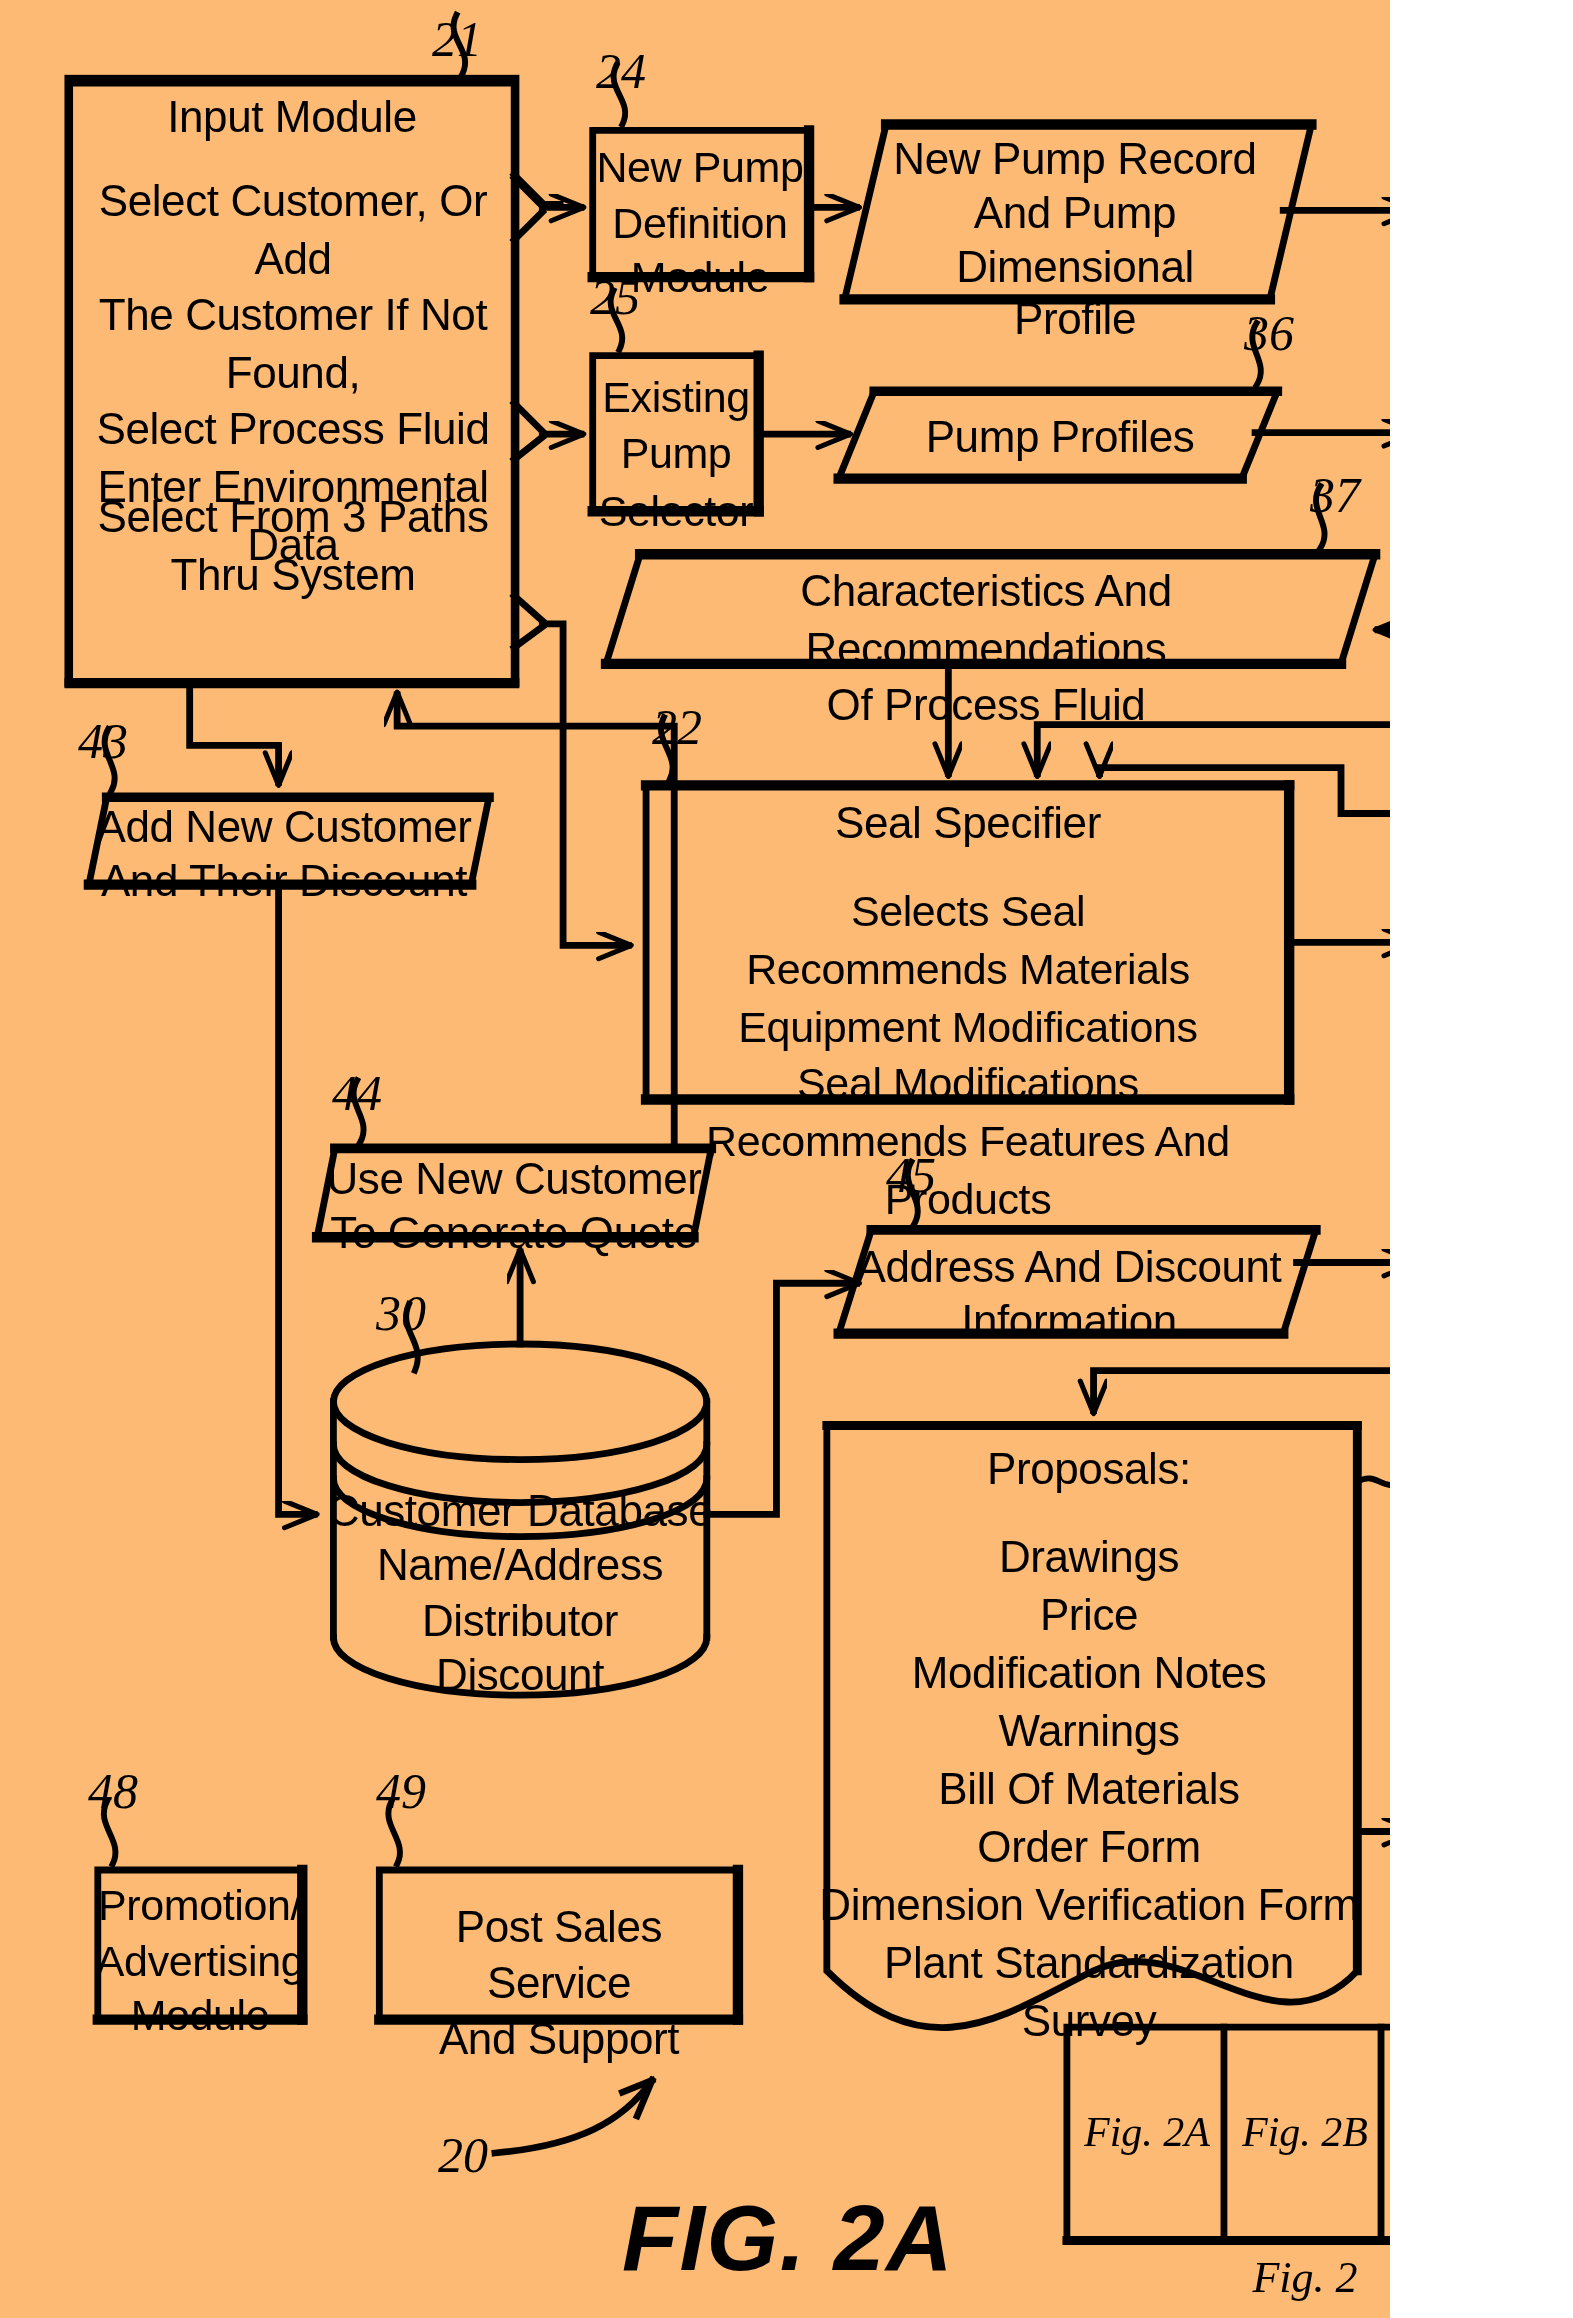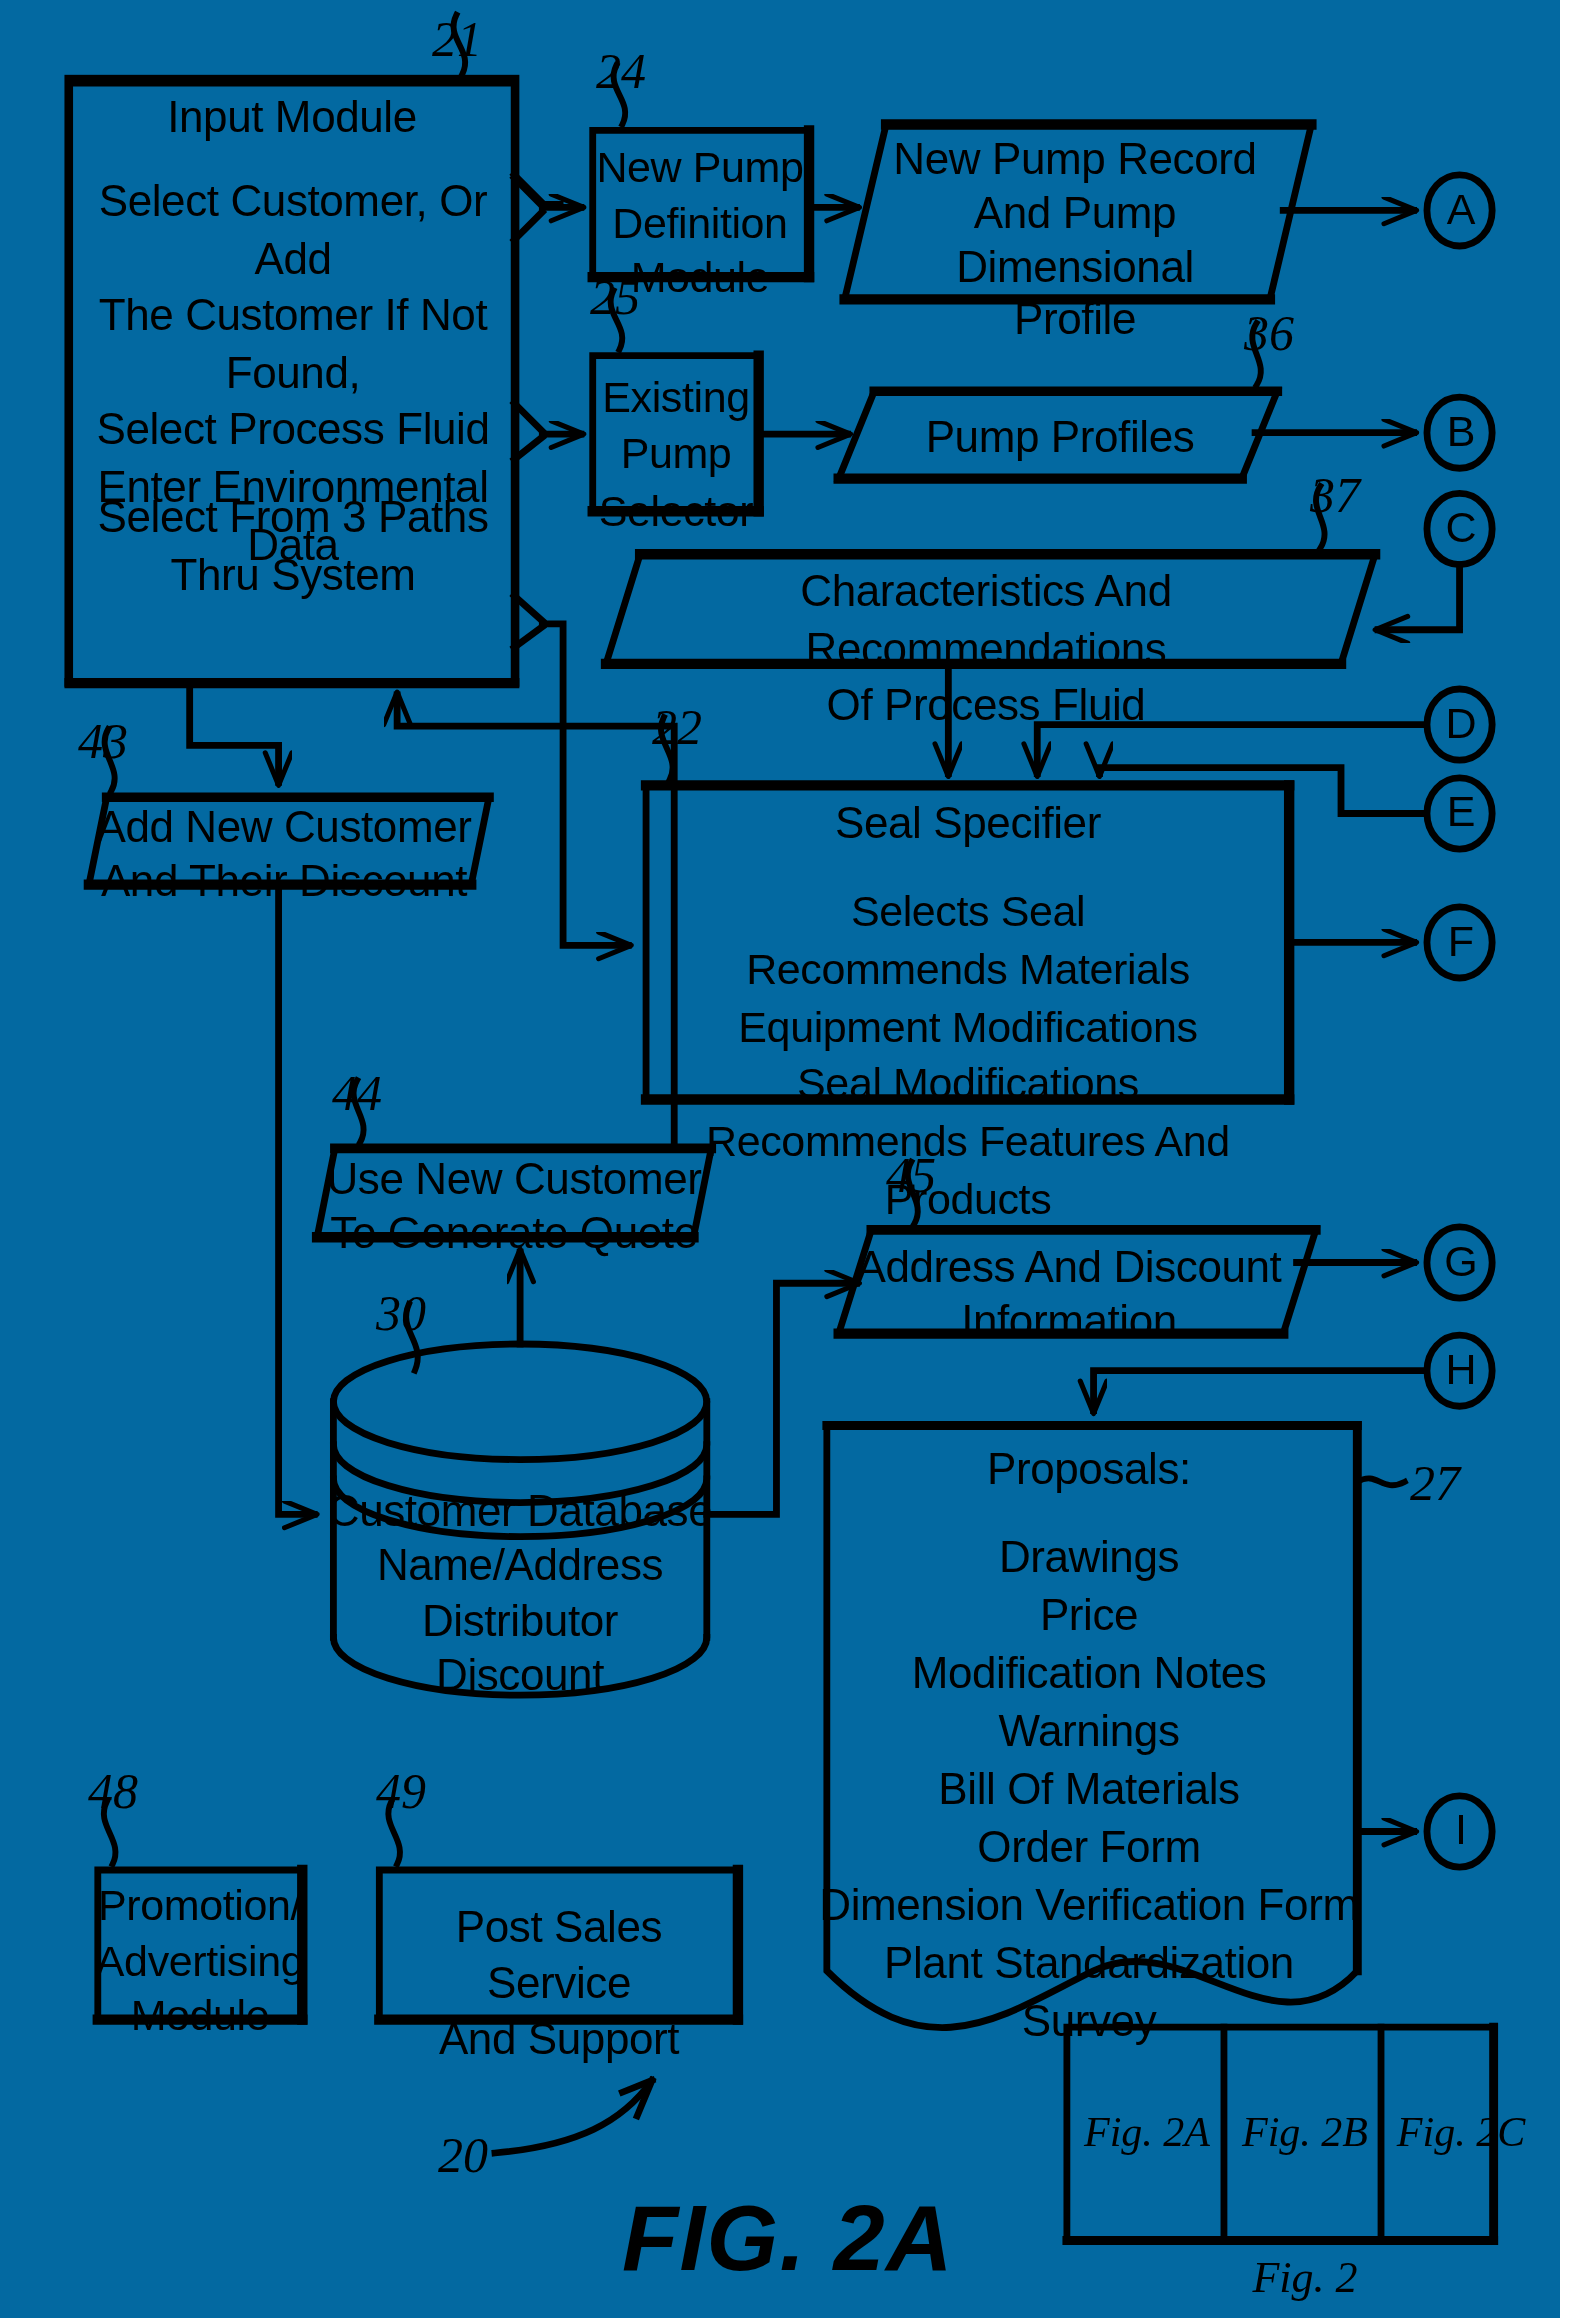--- a/index.html
+++ b/index.html
@@ -1,22 +1,22 @@
 <!DOCTYPE html>
 <html style="font-size:12px"><head>
 <meta charset="utf-8">
 <title>FIG. 2A</title>
 <style>
   html,body{margin:0;padding:0;background:#fff;}
   body{font-family:"Liberation Sans",sans-serif;}
   #page{
     position:relative;
-    width:1560px;
+    width:1390px;
     height:2319px;
-    background:#0369a1;
+    background:#fdba74;
     overflow:hidden;
   }
   #svgroot{position:absolute;left:0;top:0;width:1574px;height:2319px;}
   
   .tx{
     position:absolute;
     color:#000;
     text-align:center;
     line-height:1.18;
     white-space:pre-line;

